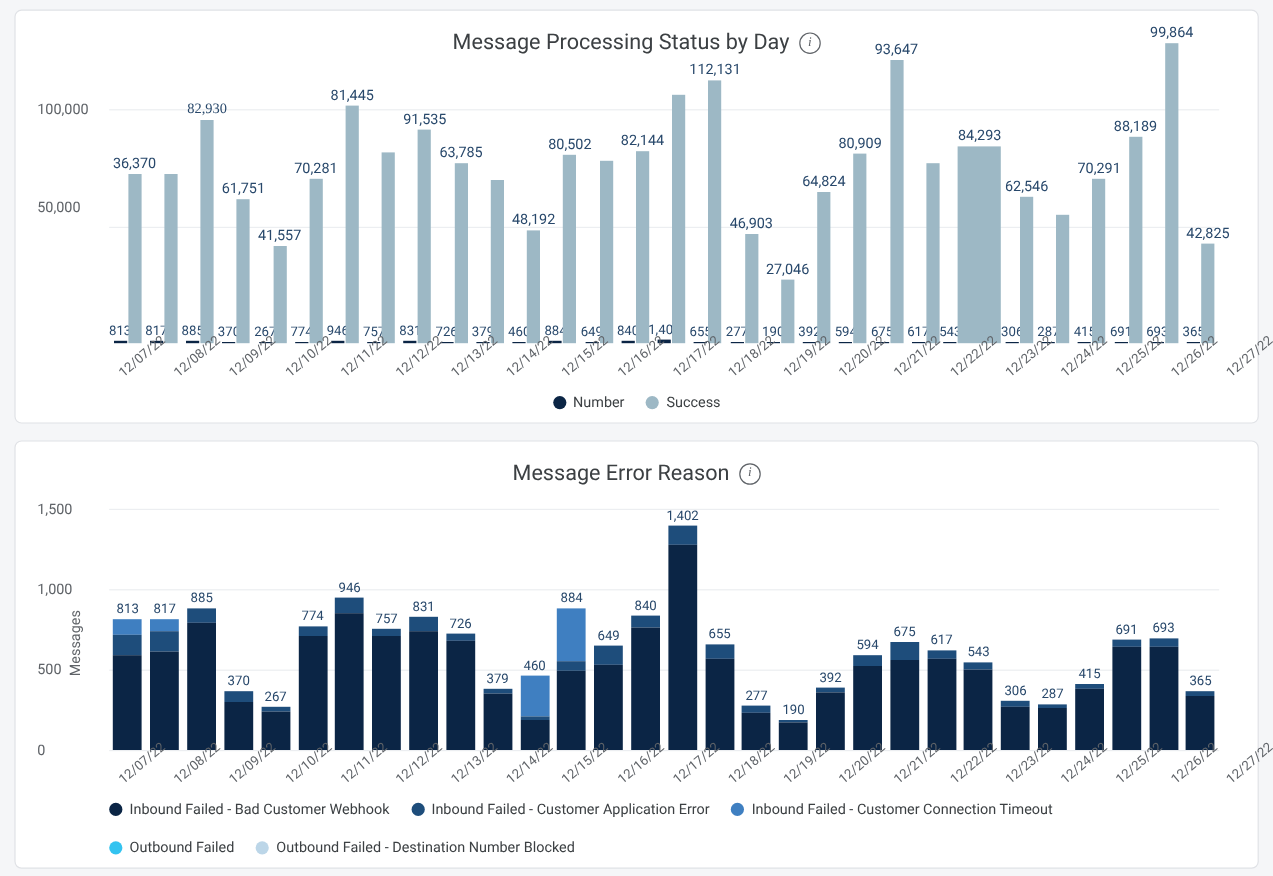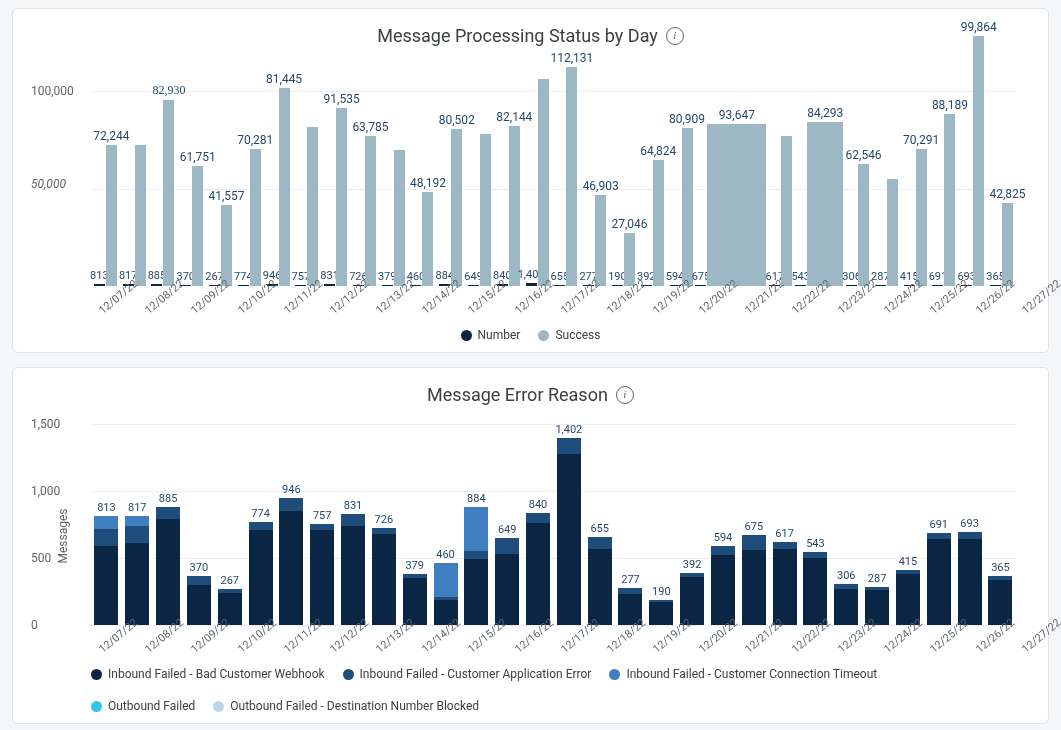--- a/index.html
+++ b/index.html
@@ -39,35 +39,35 @@
 <div class="page">
 
 <div class="card">
   <div class="title">
     <span>Message Processing Status by Day</span>
     <span class="info-icon">i</span>
   </div>
   <div class="chart-area" style="height:270px">
 
     <div id="c1-yticks">
-          <div class="y-tick" style="top: 132px; font-style: italic;">50,000</div>
+          <div class="y-tick" style="top: 121px;">50,000</div>
           <div class="y-tick" style="top: 39px;">100,000</div>
         </div>
     <div class="plot" id="c1-plot">
       <div id="c1-grid">
             <div class="grid-line" style="top: 136.5px;"></div>
             <div class="grid-line" style="top: 39px;"></div>
           </div>
       <div class="bars-row" id="c1-bars">
             <div class="bar-group">
               <div class="bar narrow c-fail" style="height: 1.58535px;">
                 <div class="val-lbl">813</div>
               </div>
               <div class="bar narrow c-succ" style="height: 140.876px;">
-                <div class="val-lbl big">72,244</div>
+                <div class="val-lbl big">36,370</div>
               </div>
             </div>
             <div class="bar-group">
               <div class="bar narrow c-fail" style="height: 1.59315px;">
                 <div class="val-lbl">817</div>
               </div>
               <div class="bar narrow c-succ" style="height: 140.876px;"></div>
             </div>
             <div class="bar-group">
               <div class="bar narrow c-fail" style="height: 1.72575px;">
@@ -210,21 +210,21 @@
                 <div class="val-lbl">594</div>
               </div>
               <div class="bar narrow c-succ" style="height: 157.773px;">
                 <div class="val-lbl big">80,909</div>
               </div>
             </div>
             <div class="bar-group">
               <div class="bar narrow c-fail" style="height: 1.31625px;">
                 <div class="val-lbl">675</div>
               </div>
-              <div class="bar narrow c-succ" style="height: 162px; padding-left: 48px;">
+              <div class="bar narrow c-succ" style="height: 236px;">
                 <div class="val-lbl big">93,647</div>
               </div>
             </div>
             <div class="bar-group">
               <div class="bar narrow c-fail" style="height: 1.20315px;">
                 <div class="val-lbl">617</div>
               </div>
               <div class="bar narrow c-succ" style="height: 150.15px;"></div>
             </div>
             <div class="bar-group">

